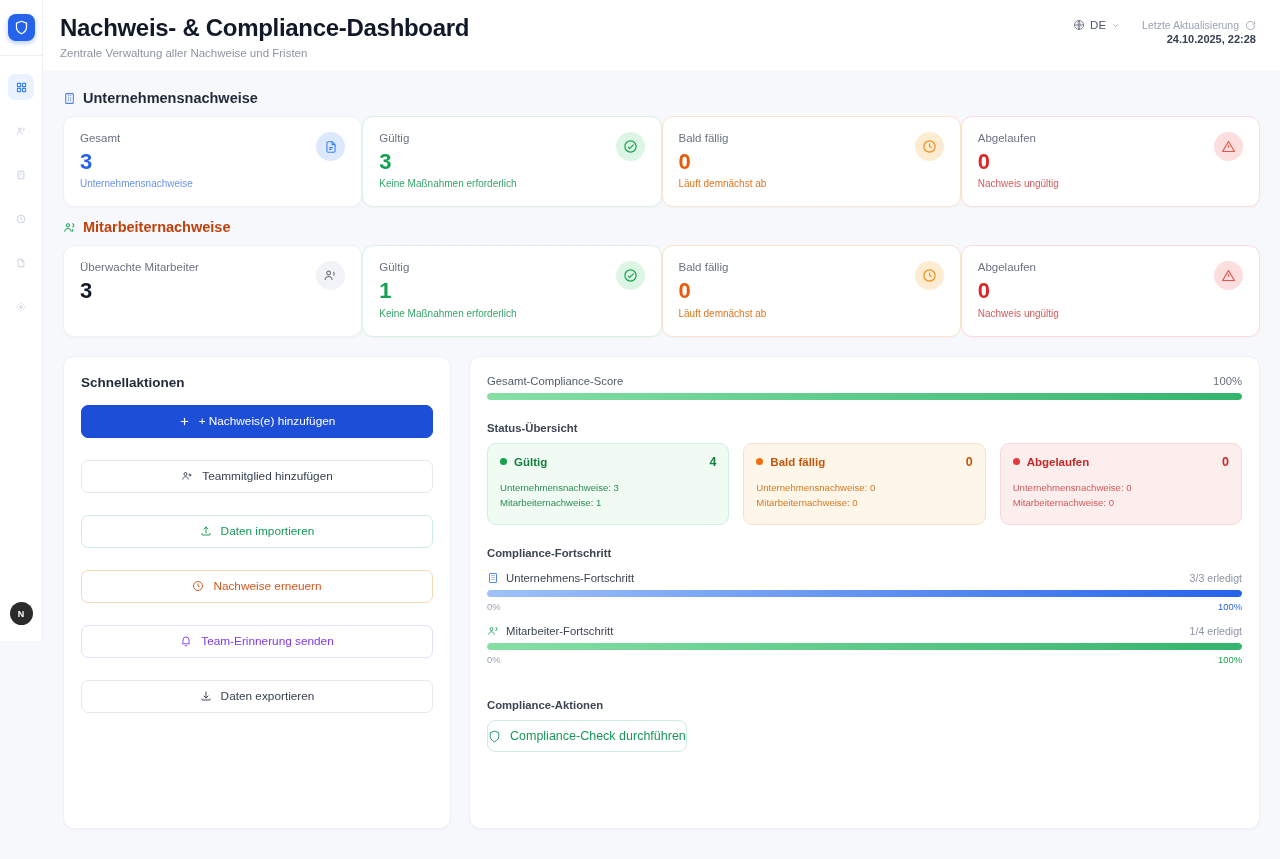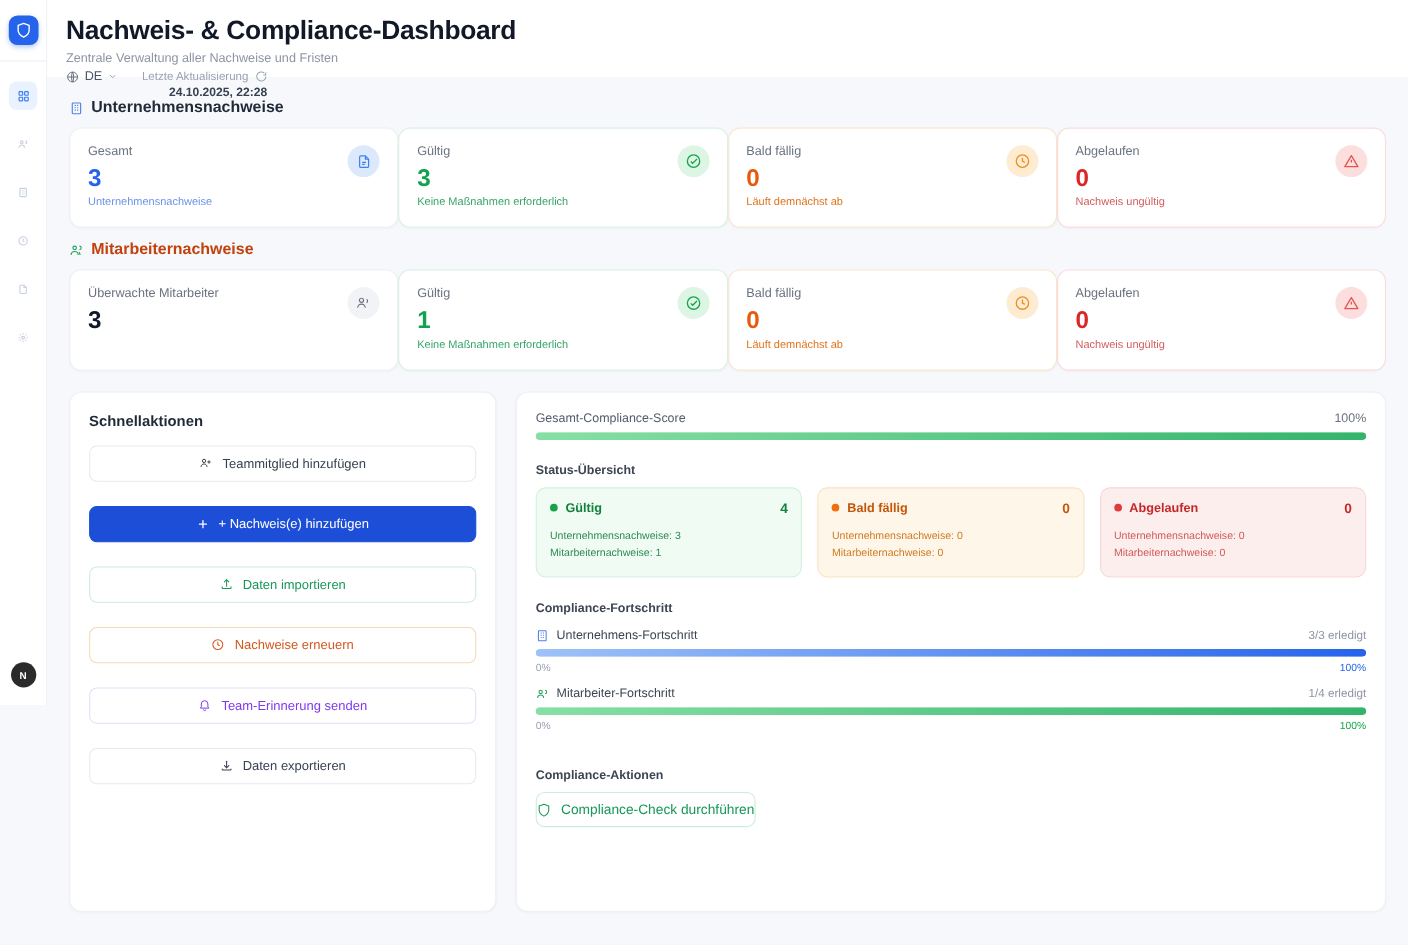--- a/index.html
+++ b/index.html
@@ -51,21 +51,20 @@
   }
 
   
   .main { flex: 1 1 auto; position: relative; height: 859px; background: #f6f8fb; }
 
   .topbar {
     background: #ffffff;
     padding: 14px 24px 12px 17px;
     display: flex; align-items: flex-start; justify-content: space-between;
     height: 70px;
-    flex-direction: column;
   }
   .page-title { font-size: 24px; font-weight: bold; letter-spacing: -.3px; color: #111827; line-height: 1.15; }
   .page-subtitle { font-size: 11.5px; color: #8d94a3; margin-top: 5px; }
   .topbar-right { display: flex; align-items: flex-start; gap: 22px; padding-top: 5px; }
   .lang-select {
     display: flex; align-items: center; gap: 5px;
     font-size: 11.5px; color: #4b5563;
   }
   .lang-select .chev { font-size: 9px; color: #9aa3b2; }
   .update-block { text-align: right; }
@@ -436,38 +435,38 @@
           </div>
         </div>
       </div>
 
       <div class="panels">
 
         <section class="panel panel-left">
           <div class="panel-title">Schnellaktionen</div>
           <div class="qa-list">
 
+            <button class="qa-btn qa-primary">
+              <span class="qa-ico">
+                <svg width="11" height="11" viewBox="0 0 24 24" fill="none" stroke="currentColor" stroke-width="2.6" stroke-linecap="round">
+                    <path d="M12 5v14M5 12h14"></path>
+                  </svg>
+              </span>
+              <span>+ Nachweis(e) hinzufügen</span>
+            </button>
+
             <button class="qa-btn qa-team">
               <span class="qa-ico">
                 <svg width="12" height="12" viewBox="0 0 24 24" fill="none" stroke="currentColor" stroke-width="1.8">
                     <circle cx="9" cy="8" r="3"></circle>
                     <path d="M3.5 19c0-3 2.5-5.5 5.5-5.5s5.5 2.5 5.5 5.5"></path>
                     <path d="M18 7v6M15 10h6"></path>
                   </svg>
               </span>
               <span>Teammitglied hinzufügen</span>
-            </button>
-
-            <button class="qa-btn qa-primary">
-              <span class="qa-ico">
-                <svg width="11" height="11" viewBox="0 0 24 24" fill="none" stroke="currentColor" stroke-width="2.6" stroke-linecap="round">
-                    <path d="M12 5v14M5 12h14"></path>
-                  </svg>
-              </span>
-              <span>+ Nachweis(e) hinzufügen</span>
             </button>
 
             <button class="qa-btn qa-import">
               <span class="qa-ico">
                 <svg width="12" height="12" viewBox="0 0 24 24" fill="none" stroke="currentColor" stroke-width="1.9" stroke-linecap="round">
                     <path d="M12 16V4"></path>
                     <path d="M8 8l4-4 4 4"></path>
                     <path d="M4 17v2a1 1 0 0 0 1 1h14a1 1 0 0 0 1-1v-2"></path>
                   </svg>
               </span>

